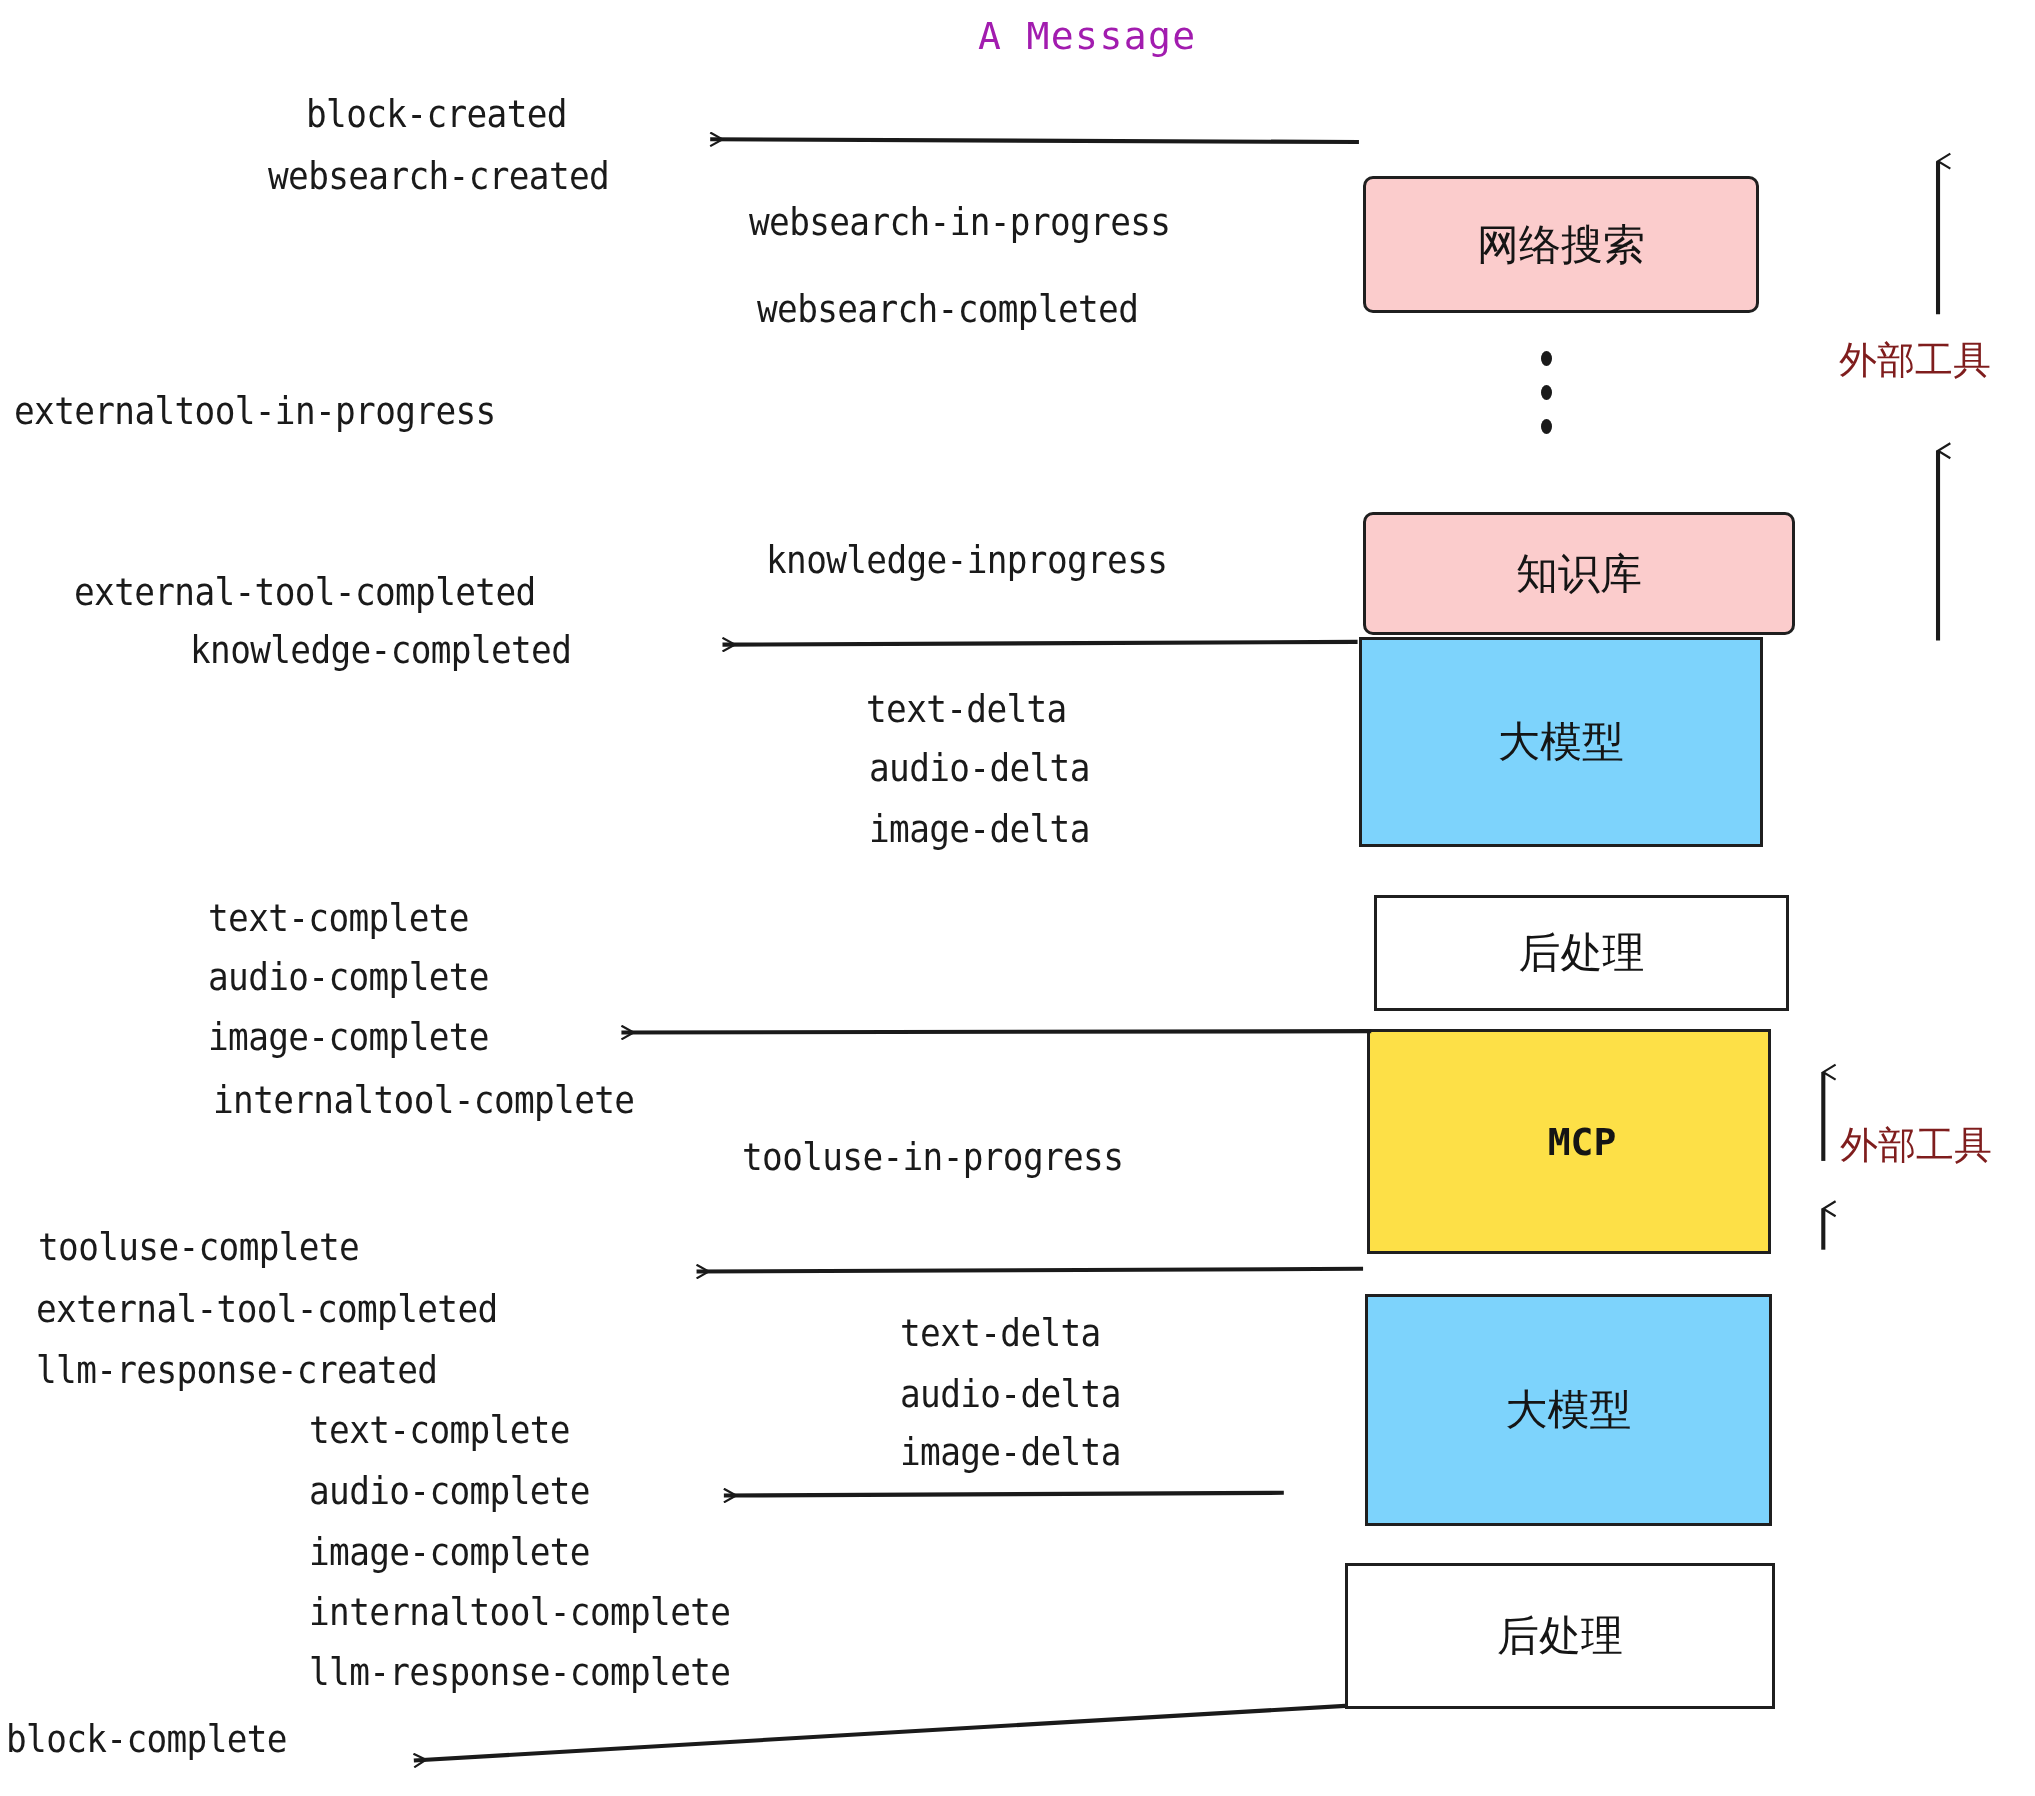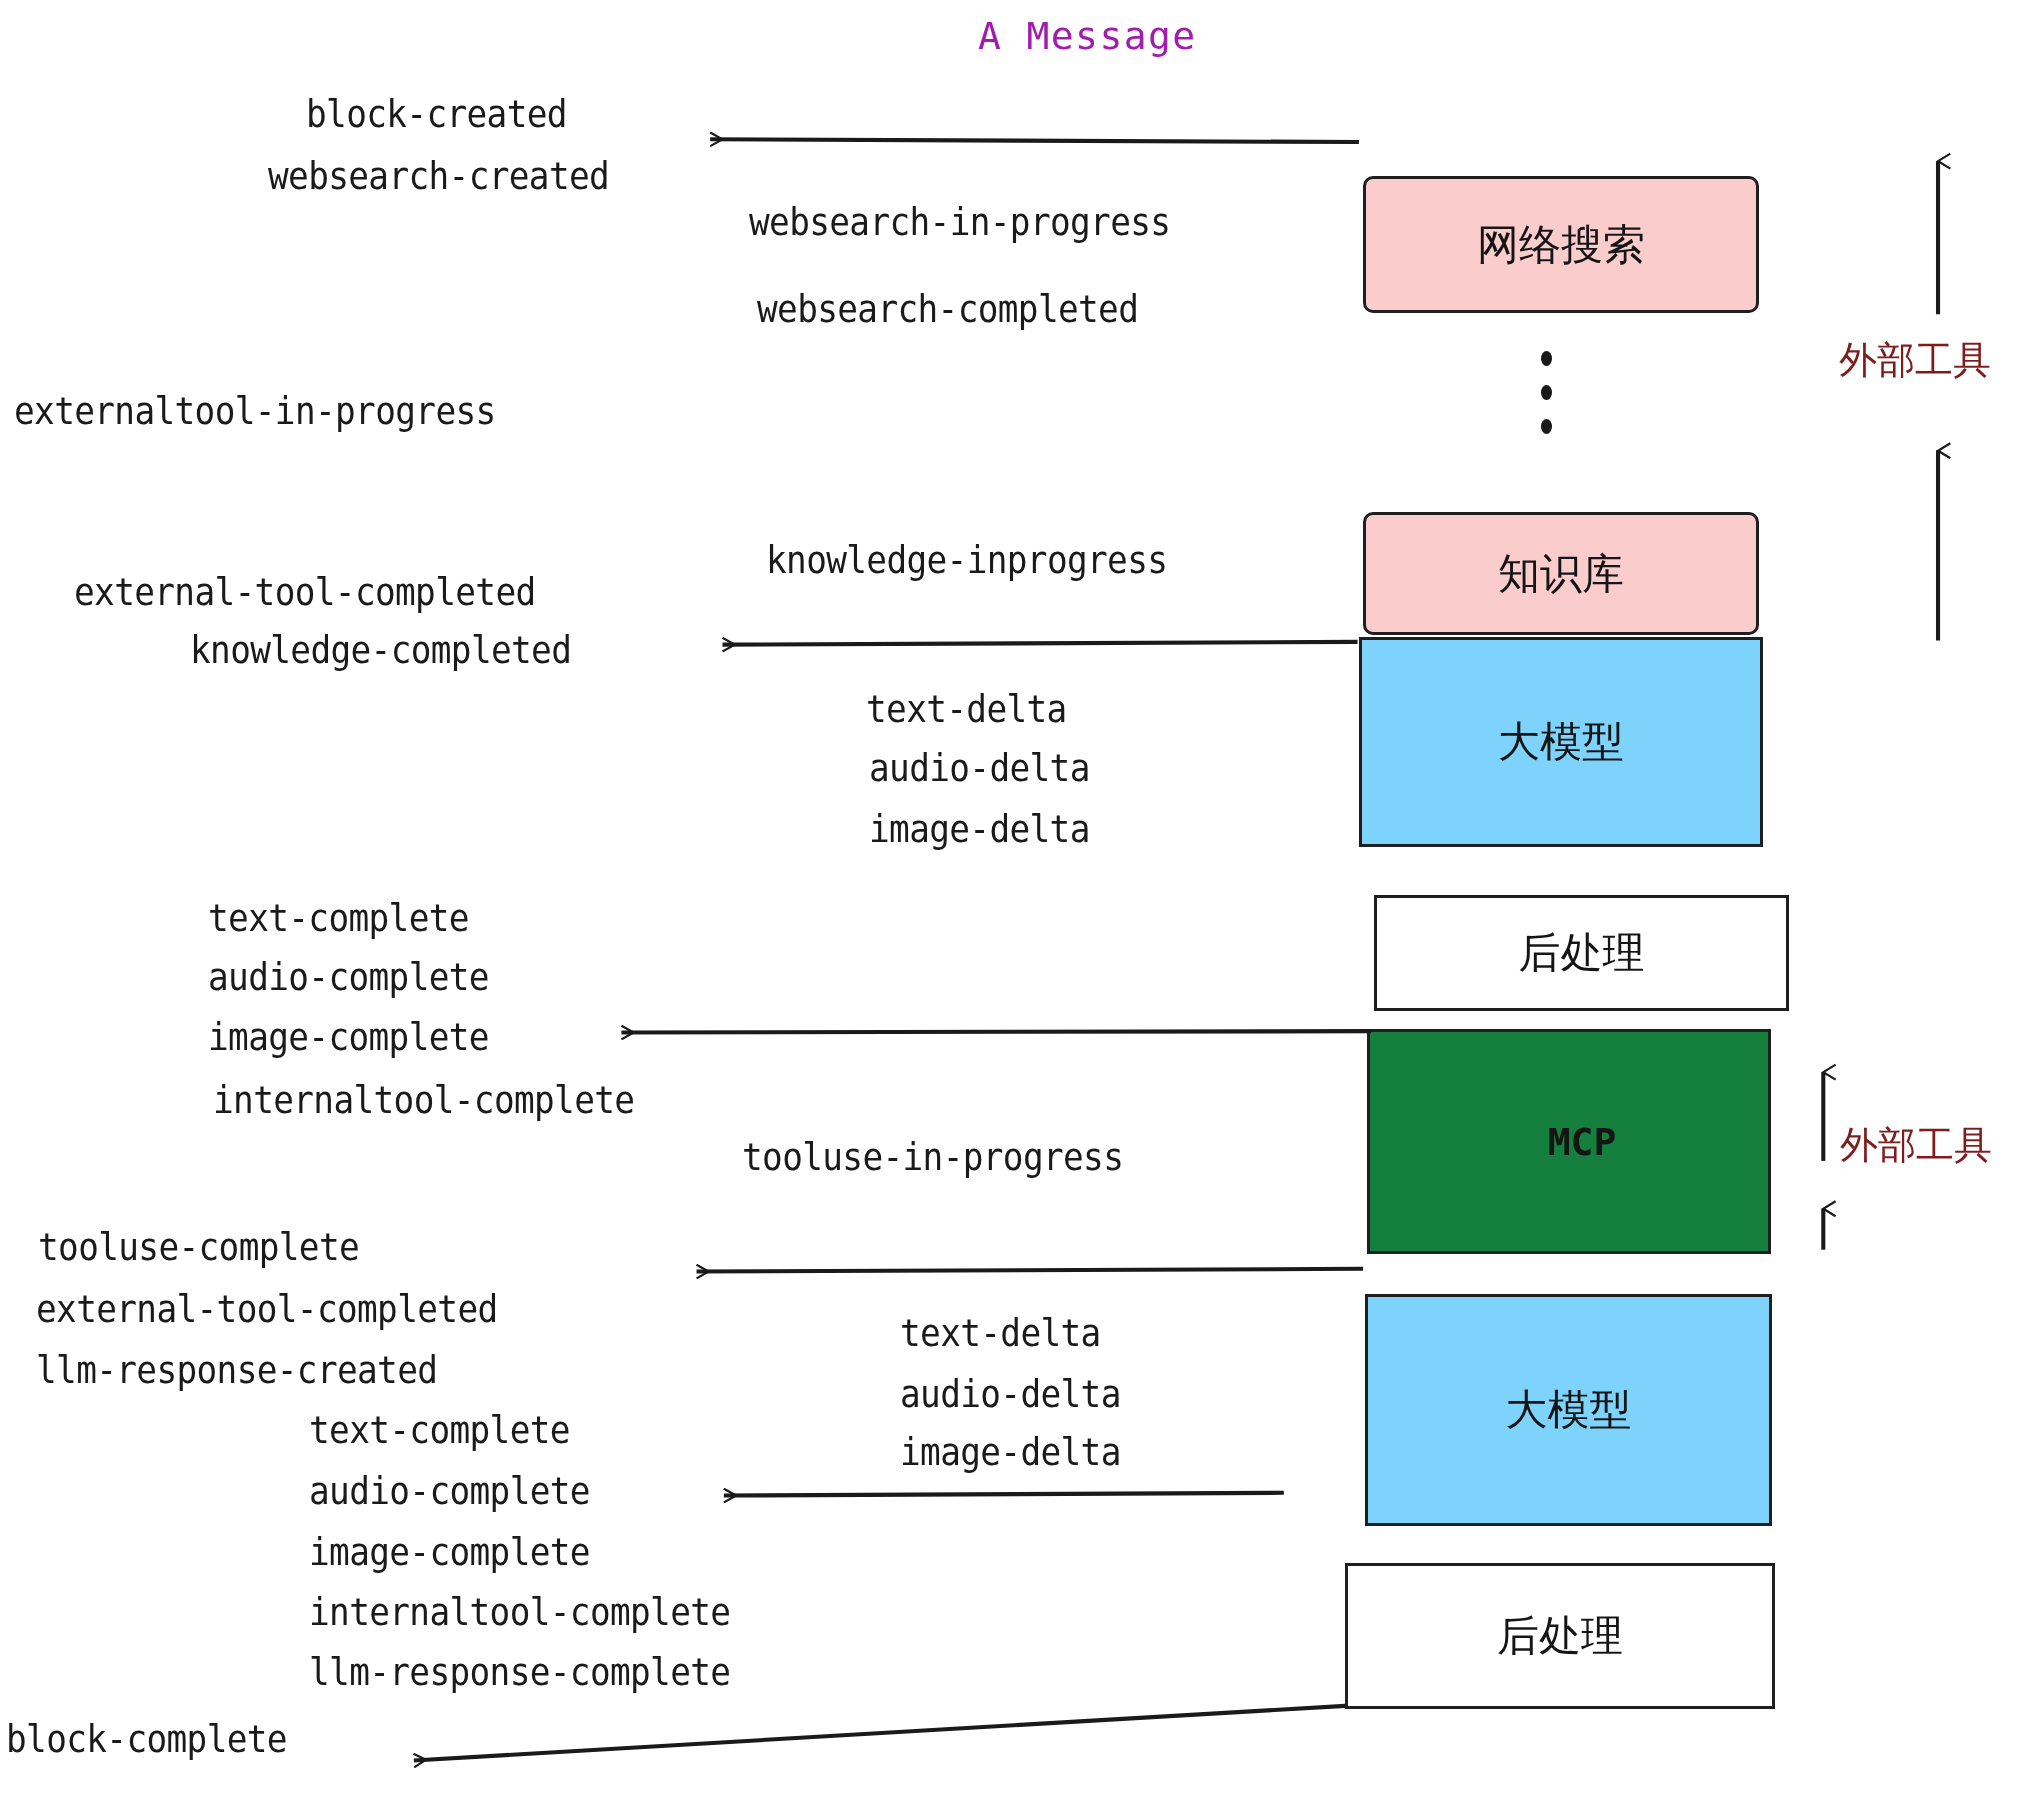--- a/index.html
+++ b/index.html
@@ -47,21 +47,21 @@
     font-size: 42px;
     color: #151515;
   }
   .node.mono {
     font-family: "DejaVu Sans Mono", monospace;
     font-size: 38px;
     font-weight: bold;
   }
   .node.pink   { background: #FBCCCC; border-radius: 10px; }
   .node.green  { background: #7dd3fc; }
-  .node.yellow { background: #15803d; padding-left: 26px; }
+  .node.yellow { background: #fde047; padding-left: 26px; }
   .node.white  { background: #ffffff; }
 
   
   .side-label {
     position: absolute;
     font-family: "DejaVu Sans", sans-serif;
     font-size: 38px;
     color: #7f1d1d;
     white-space: nowrap;
   }
@@ -92,21 +92,21 @@
 <body>
 
 <div id="stage">
 
   <div class="title" style="left:978px; top:13.7px;">A Message</div>
 
   <div class="node pink" style="left:1363px; top:176px;  width:396px; height:137px;">
     <span>网络搜索</span>
   </div>
 
-  <div class="node pink" style="left:1363px; top:512px;  width:396px; height:123px;">
+  <div class="node pink" style="left:1363px; top:512px;  width:432px; height:123px;">
     <span>知识库</span>
   </div>
 
   <div class="node green" style="left:1359px; top:637px;  width:404px; height:210px;">
     <span>大模型</span>
   </div>
 
   <div class="node white" style="left:1374px; top:895px; width:415px; height:116px;">
     <span>后处理</span>
   </div>

